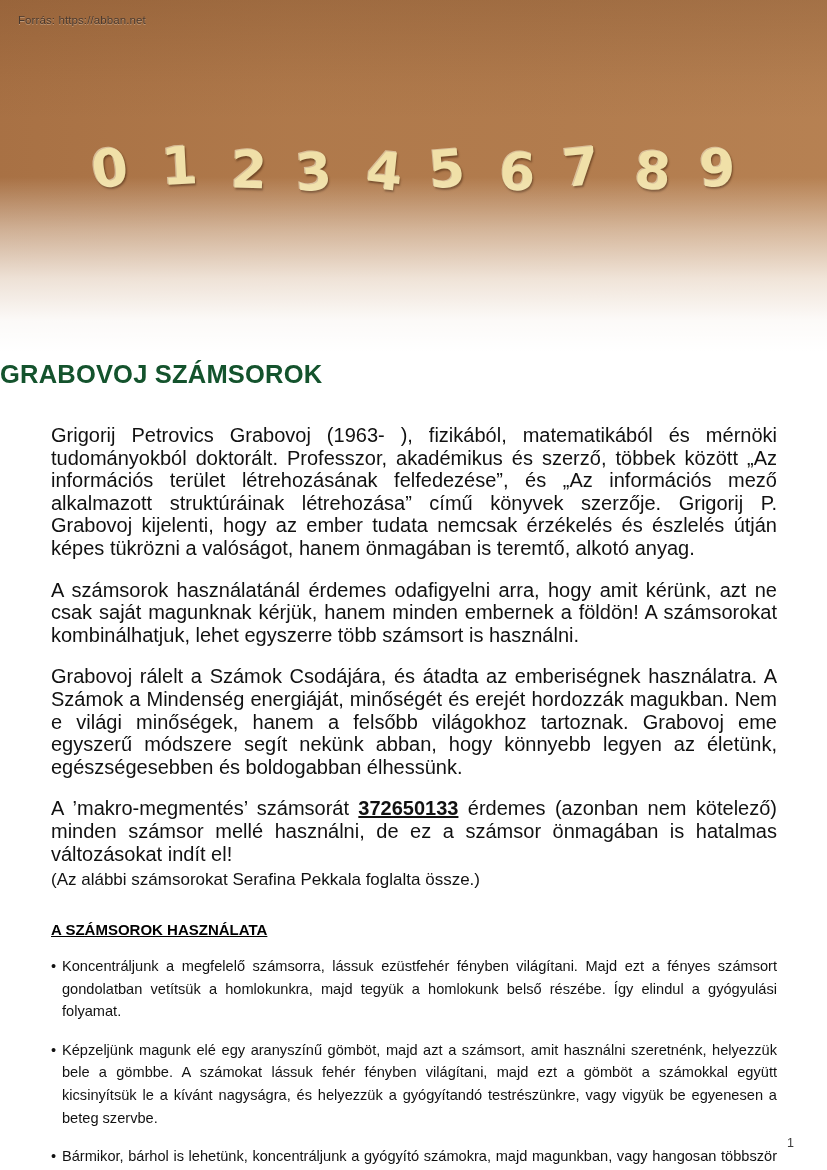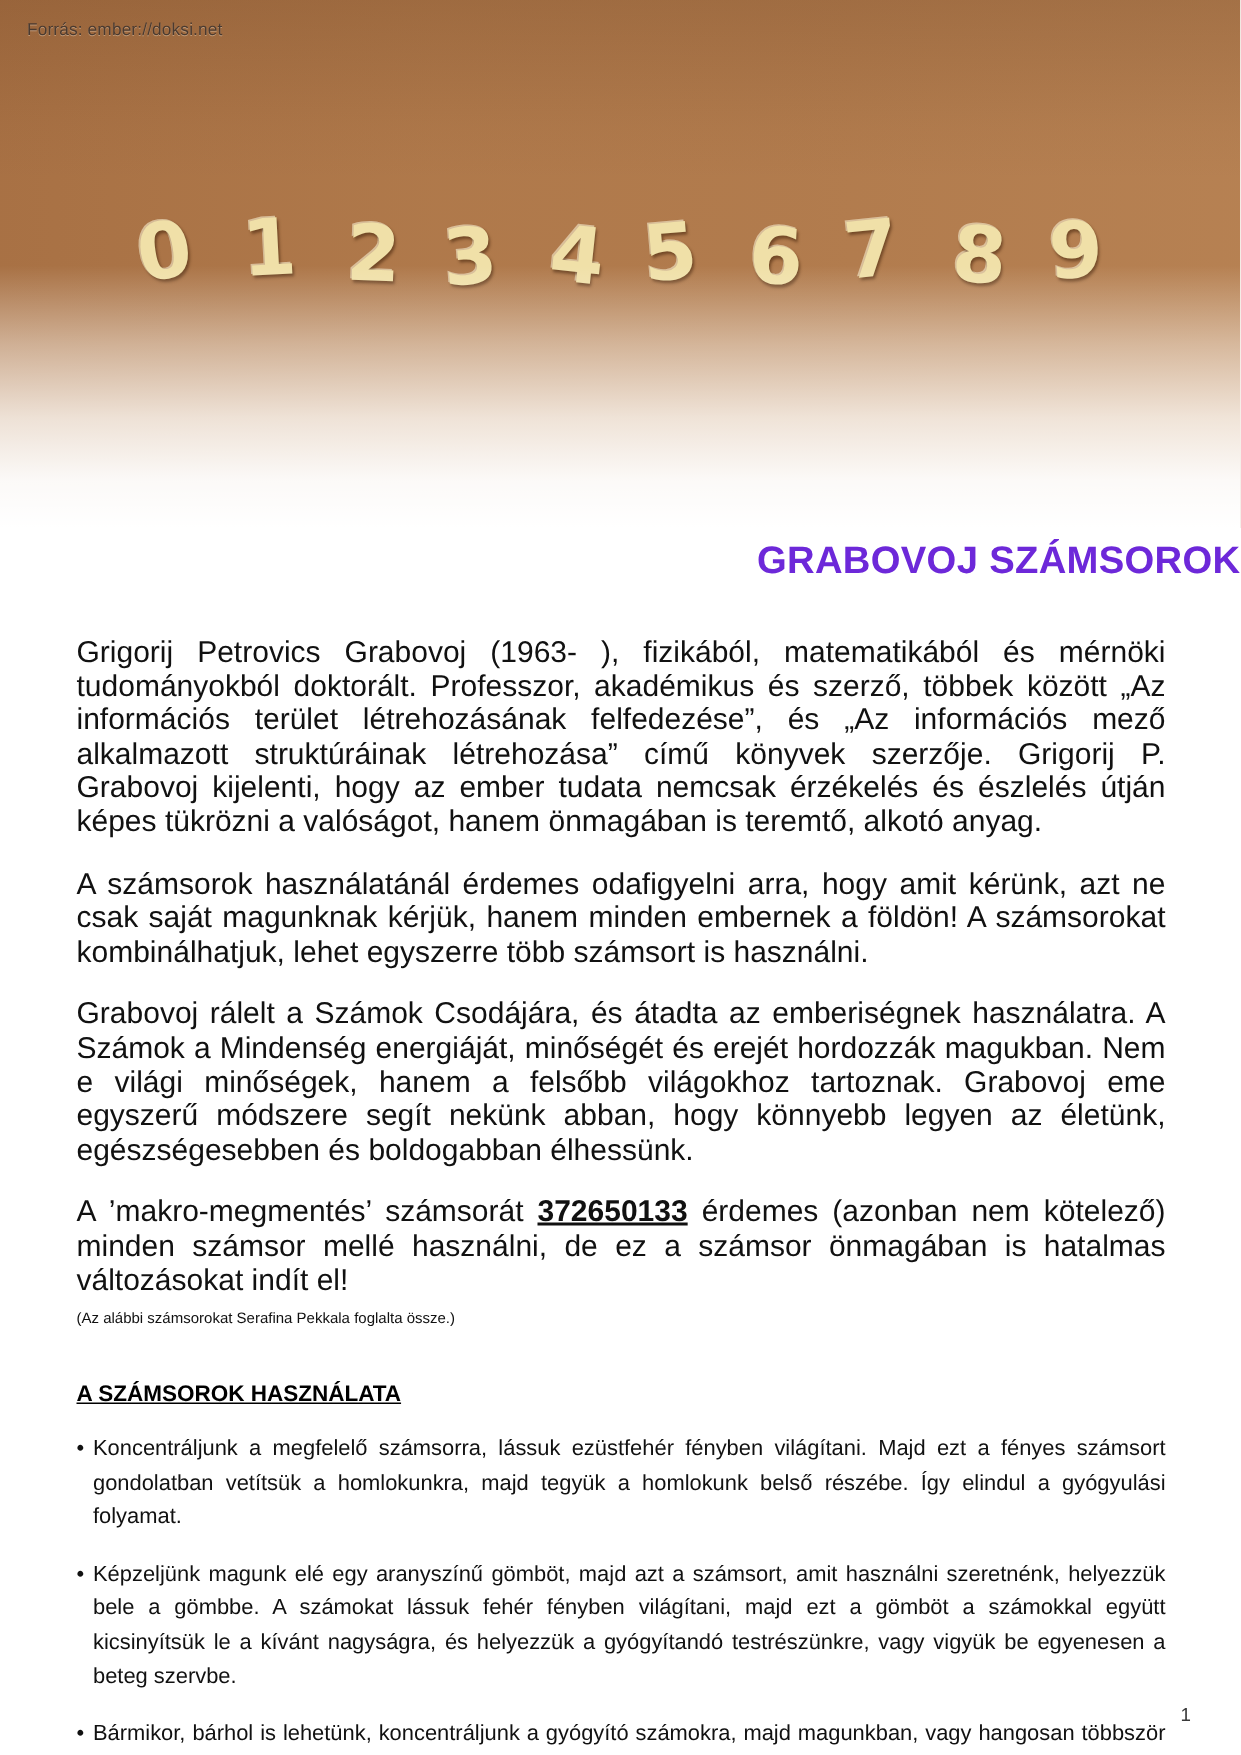--- a/index.html
+++ b/index.html
@@ -125,24 +125,24 @@
   .digit.d7 { transform: rotate(-6deg)  translateY(-3px); }
   .digit.d8 { transform: rotate(4deg)   translateY(1px);  }
   .digit.d9 { transform: rotate(-2deg)  translateY(-2px); }
 
   
   .doc-title {
     position: absolute;
     left: 0;
     right: 0;
     top: 360px;
-    text-align: right;
+    text-align: left;
     font-size: 25.5px;
     font-weight: 700;
-    color: #6d28d9;
+    color: #14532d;
     letter-spacing: 0.2px;
   }
 
   .content {
     position: absolute;
     left: 51px;
     top: 424px;
     width: 726px;
   }
 
@@ -150,21 +150,21 @@
     margin: 0 0 19px 0;
     font-size: 20px;
     line-height: 22.6px;
     text-align: justify;
     color: #111111;
   }
   p.body:last-child { margin-bottom: 0; }
 
   .note {
     margin: -14px 0 0 0;
-    font-size: 10px;
+    font-size: 17px;
     line-height: 20px;
     text-align: left;
     color: #111111;
   }
 
   .num-highlight {
     font-weight: 700;
     text-decoration: underline;
   }
   .bold { font-weight: 400; }
@@ -227,21 +227,21 @@
       <span class="digit d4">4</span>
       <span class="digit d5">5</span>
       <span class="digit d6">6</span>
       <span class="digit d7">7</span>
       <span class="digit d8">8</span>
       <span class="digit d9">9</span>
     </div>
 
     <div class="hero-fade"></div>
 
-    <div class="source-line">Forrás: ember://doksi.net</div>
+    <div class="source-line">Forrás: https://abban.net</div>
   </div>
 
   <div class="doc-title">GRABOVOJ SZÁMSOROK</div>
 
   <div class="content">
 
     <p class="body">Grigorij Petrovics Grabovoj (1963- ), fizikából, matematikából és mérnöki tudományokból doktorált. Professzor, akadémikus és szerző, többek között „Az információs terület létrehozásának felfedezése”, és „Az információs mező alkalmazott struktúráinak létrehozása” című könyvek szerzője. Grigorij P. Grabovoj kijelenti, hogy az ember tudata nemcsak érzékelés és észlelés útján képes tükrözni a valóságot, hanem önmagában is teremtő, alkotó anyag.</p>
     <p class="body">A számsorok használatánál érdemes odafigyelni arra, hogy amit kérünk, azt ne csak saját magunknak kérjük, hanem minden embernek a földön! A számsorokat kombinálhatjuk, lehet egyszerre több számsort is használni.</p>
     <p class="body">Grabovoj rálelt a Számok Csodájára, és átadta az emberiségnek használatra. A Számok a Mindenség energiáját, minőségét és erejét hordozzák magukban. Nem e világi minőségek, hanem a felsőbb világokhoz tartoznak. Grabovoj eme egyszerű módszere segít nekünk abban, hogy könnyebb legyen az életünk, egészségesebben és boldogabban élhessünk.</p>
 

